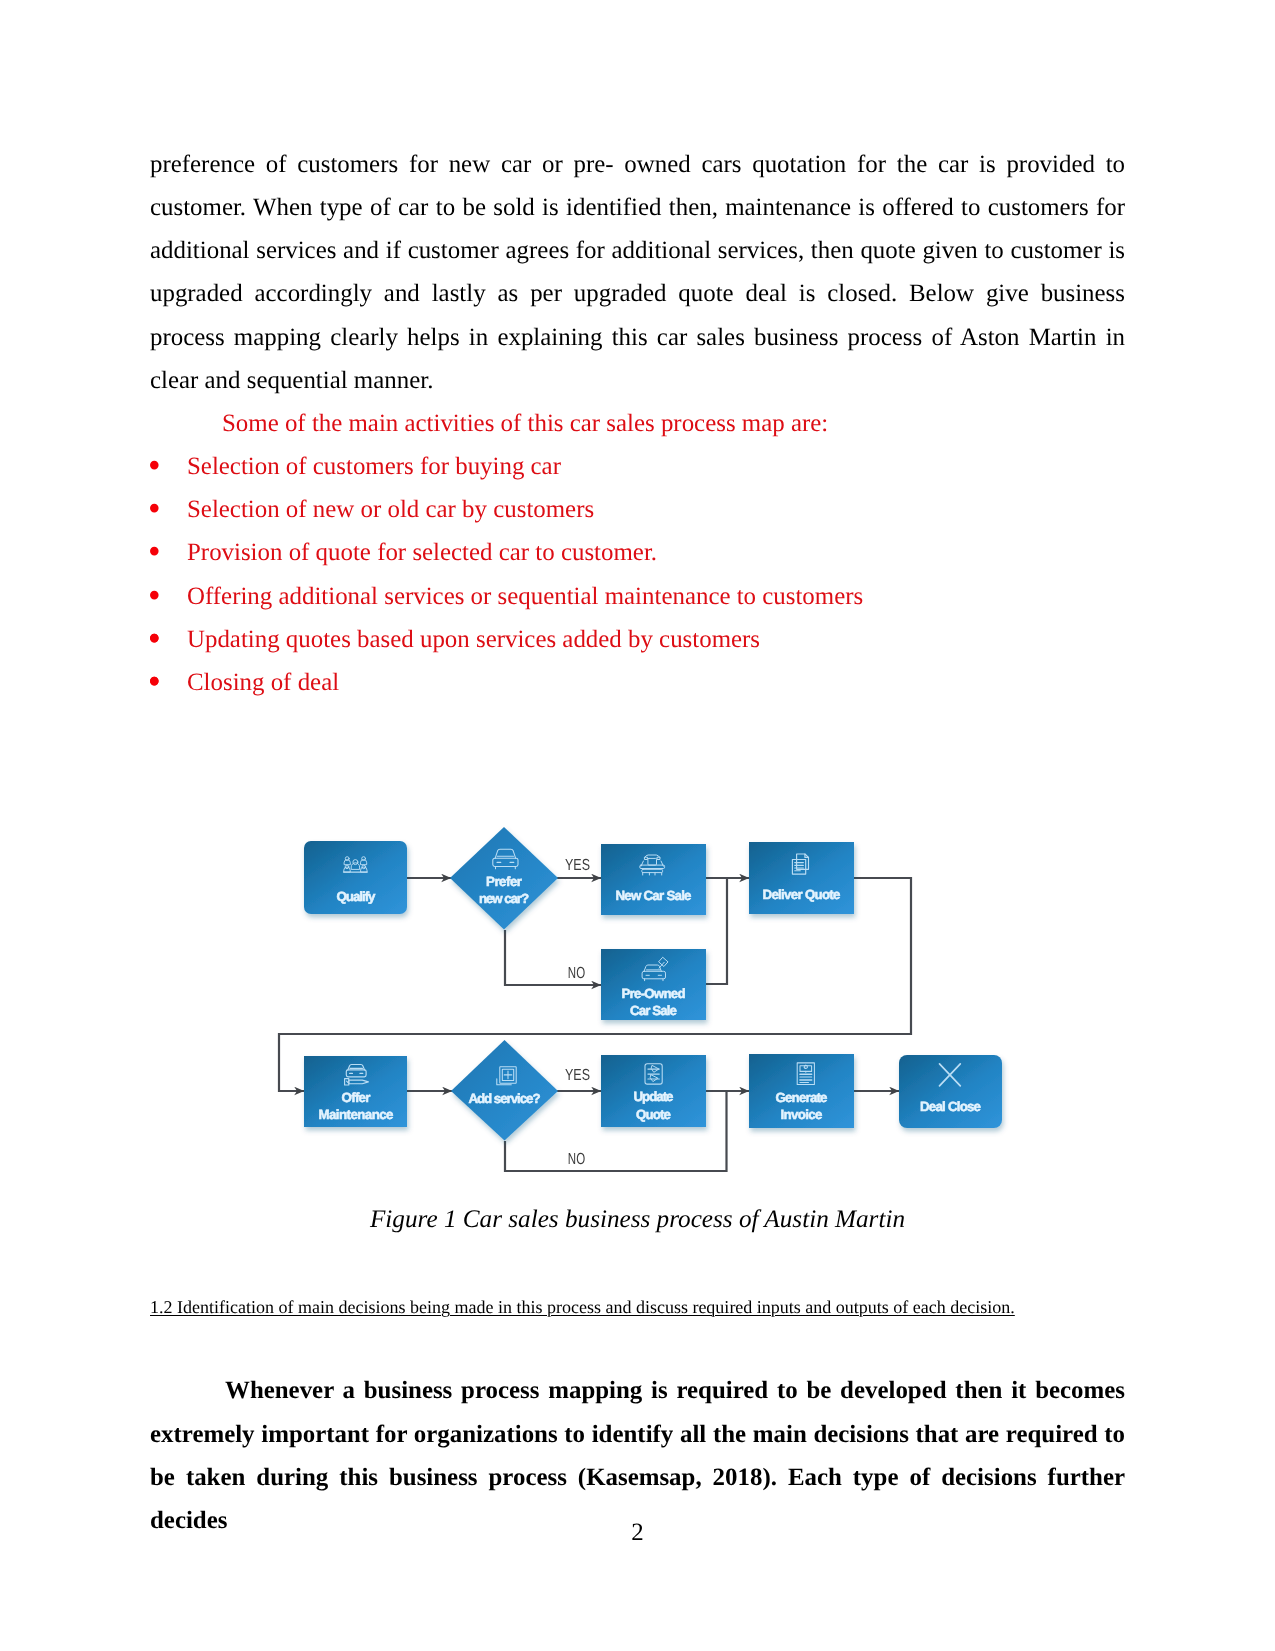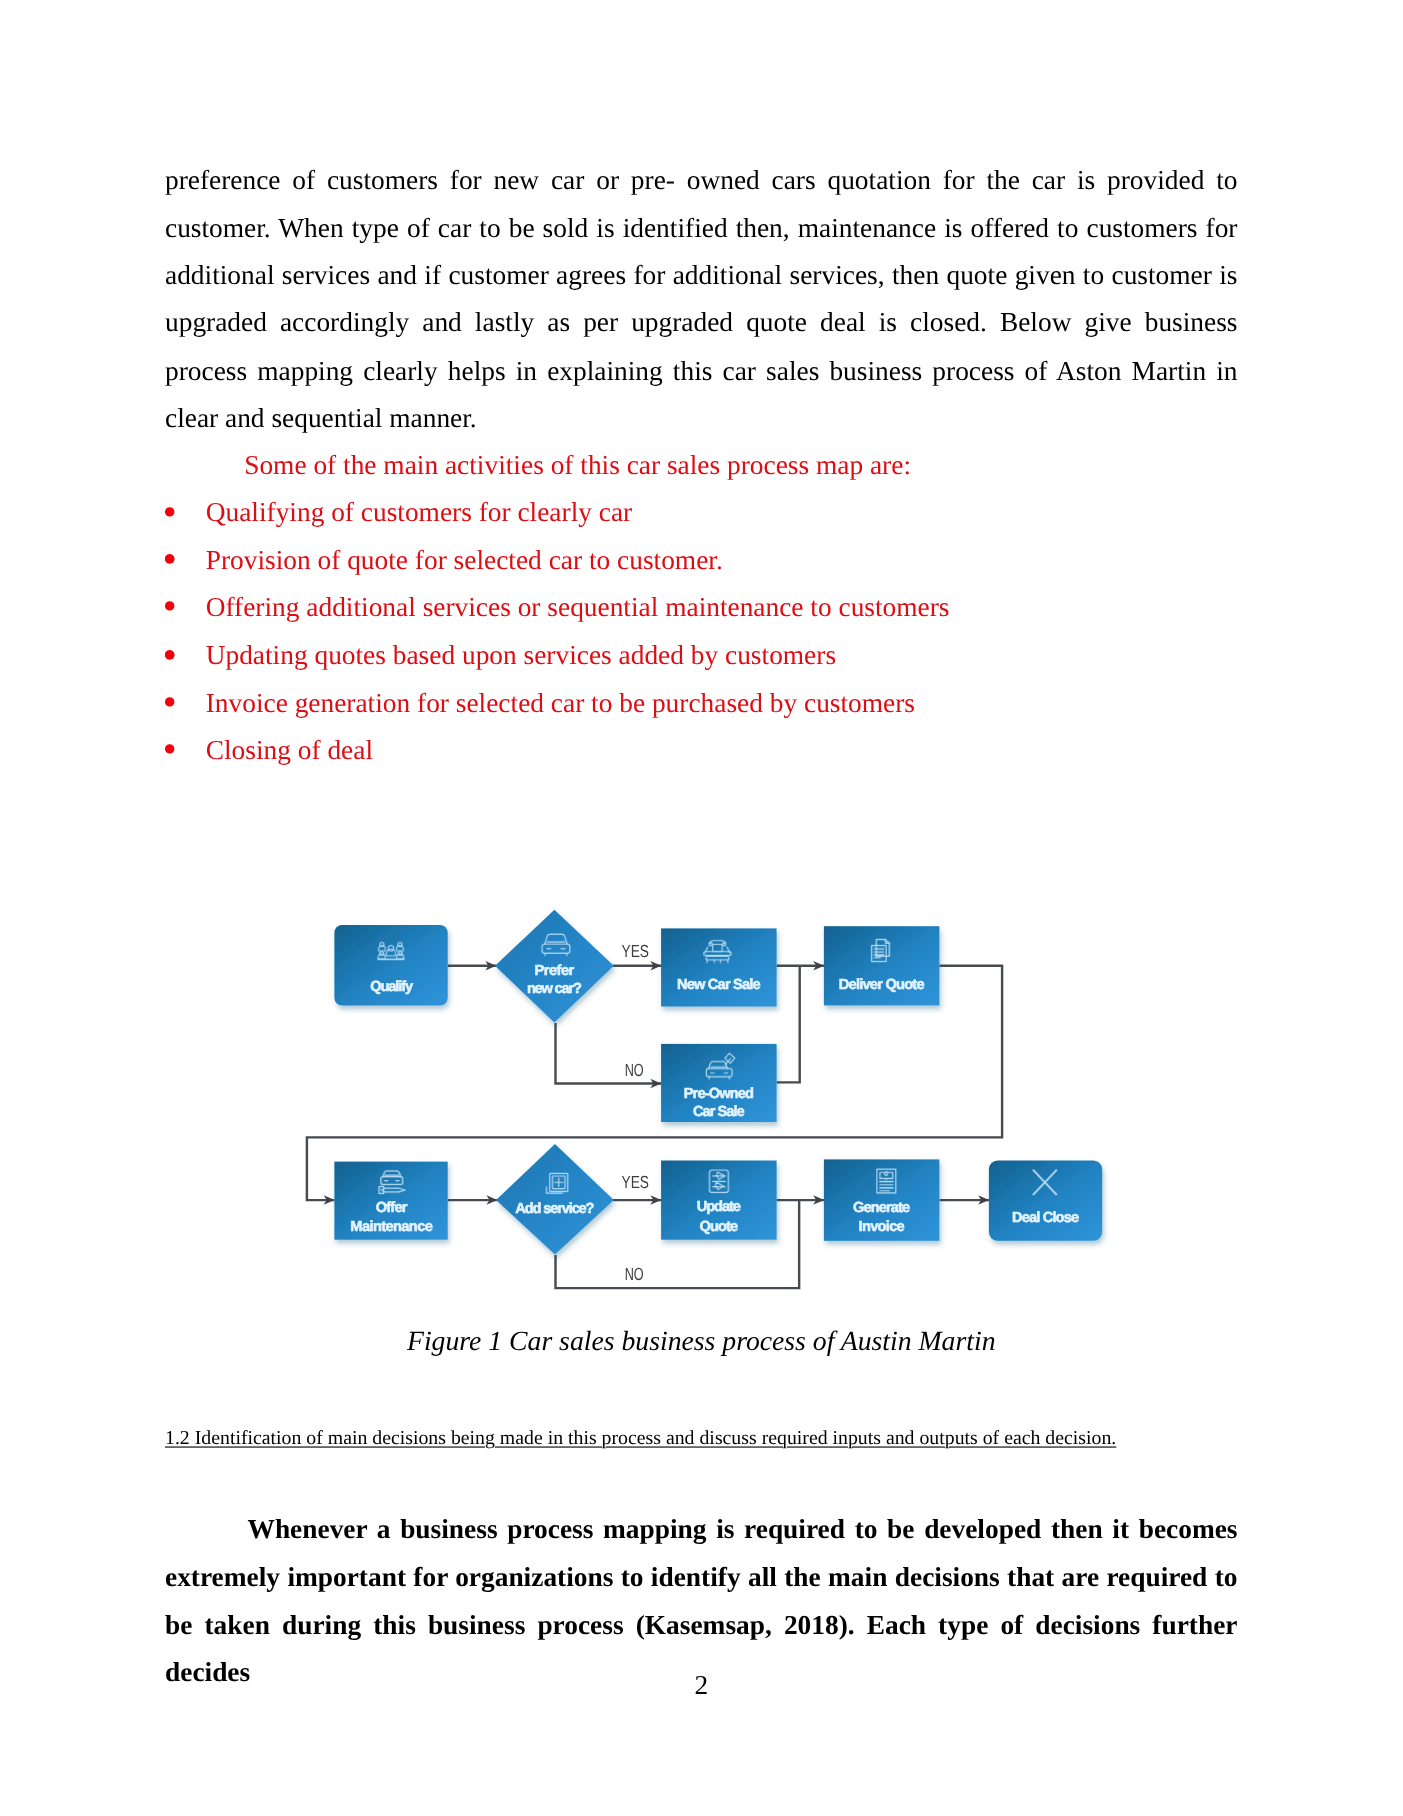--- a/index.html
+++ b/index.html
@@ -44,27 +44,27 @@
 
 <div class="page">
 
   <div class="body-col" id="topblock" style="top:142.8px;">
     <p class="just">preference of customers for new car or pre- owned cars quotation for the car is provided to customer. When type of car to be sold is identified then, maintenance is offered to customers for additional services and if customer agrees for additional services, then quote given to customer is upgraded accordingly and lastly as per upgraded quote deal is closed. Below give business process mapping clearly helps in explaining this car sales business process of Aston Martin in clear and sequential manner.</p>
   </div>
 
   <div class="body-col" id="listblock" style="top:401.8px;">
     <p class="intro">Some of the main activities of this car sales process map are:</p>
     <ul class="bl">
-      <li><span class="bu">•</span><span>Qualifying of customers for clearly car</span></li>
-      <li><span class="bu">•</span></li>
+      <li><span class="bu">•</span><span>Selection of customers for buying car</span></li>
+      <li><span class="bu">•</span><span>Selection of new or old car by customers</span></li>
       <li><span class="bu">•</span><span>Provision of quote for selected car to customer.</span></li>
       <li><span class="bu">•</span><span>Offering additional services or sequential maintenance to customers</span></li>
       <li><span class="bu">•</span></li>
       <li><span class="bu">•</span><span>Updating quotes based upon services added by customers</span></li>
-      <li><span class="bu">•</span><span>Invoice generation for selected car to be purchased by customers</span></li>
+      <li><span class="bu">•</span></li>
       <li><span class="bu">•</span><span>Closing of deal</span></li>
     </ul>
   </div>
 
   <div id="flow">
   <svg width="760" height="380" viewBox="0 0 760 380">
     <defs>
       <linearGradient id="gB" x1="0" y1="0" x2="1" y2="1">
         <stop offset="0" stop-color="#12618f"></stop>
         <stop offset="0.55" stop-color="#2284c4"></stop>

